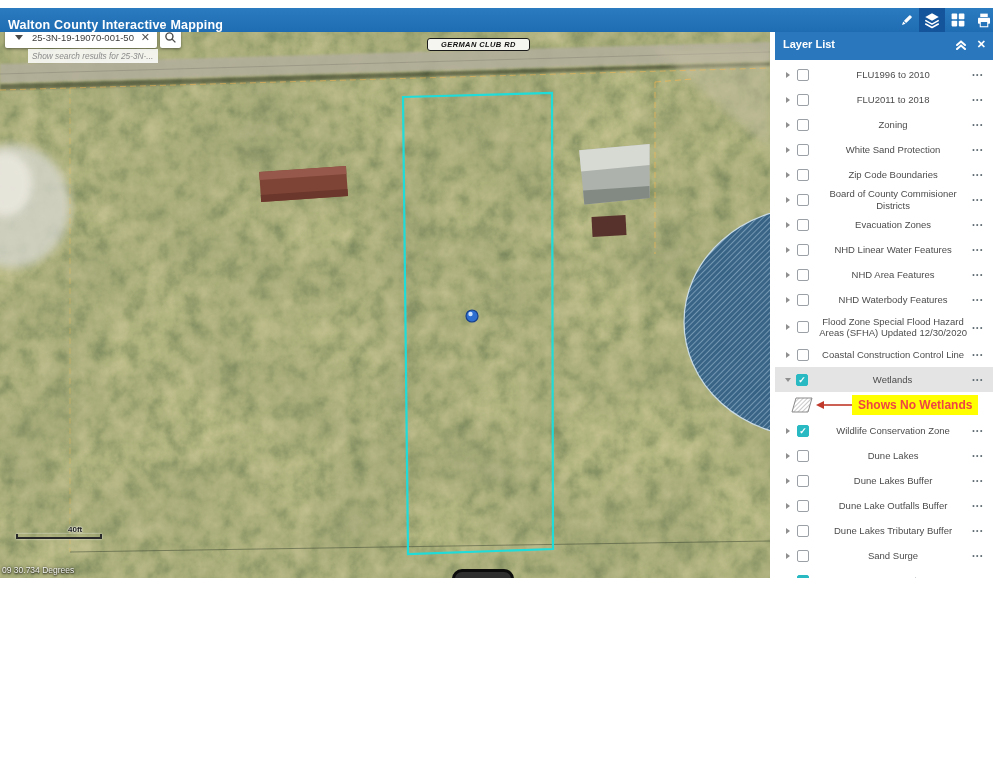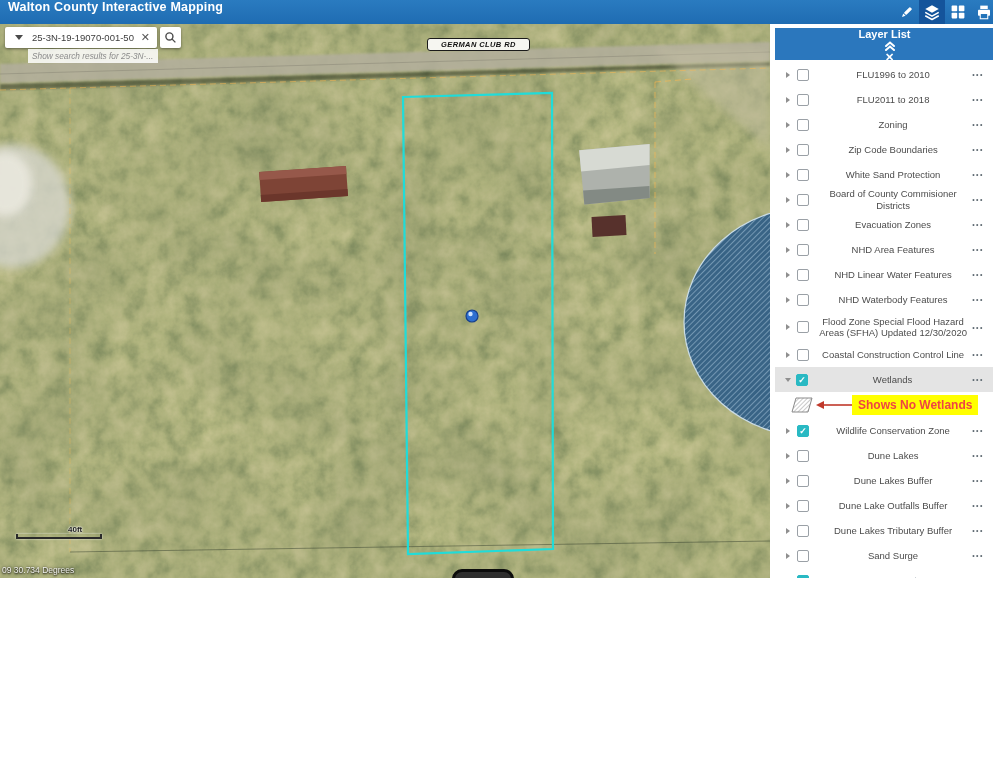--- a/index.html
+++ b/index.html
@@ -1,21 +1,21 @@
 <!DOCTYPE html>
 <html><head>
 <meta charset="utf-8">
 <style>
   * { margin:0; padding:0; box-sizing:border-box; }
   body { background:#fff; font-family:"Liberation Sans", sans-serif; }
   .stage { position:relative; width:993px; height:768px; background:#ffffff; overflow:hidden; }
 
   
-  .titlebar { position:absolute; left:0; top:0; width:993px; height:24px;
-    background:linear-gradient(#2a7bc0,#1f6cb2); display:flex; align-items:flex-start; z-index:30; }
+  .titlebar { position:absolute; left:0; top:8px; width:993px; height:24px;
+    background:linear-gradient(#2a7bc0,#1f6cb2); display:flex; align-items:flex-end; z-index:30; }
   .titlebar .app-title { color:#fff; font-size:12.5px; font-weight:bold; padding-left:8px; letter-spacing:.2px; }
   .tb-icons { margin-left:auto; display:flex; height:24px; margin-right:-4px; }
   .tb-icon { width:26px; height:24px; display:flex; align-items:center; justify-content:center; cursor:pointer; }
   .tb-icon.active { background:#14549b; }
 
   
   .map { position:absolute; left:0; top:24px; width:770px; height:554px; overflow:hidden; background:#3d4a2e; }
   .map svg.terrain { position:absolute; left:0; top:0; }
 
   .road-label { position:absolute; left:427px; top:14px; background:#f6f6f1; border:1px solid #1a1a1a;
@@ -34,21 +34,21 @@
 
   .scalebar { position:absolute; left:16px; top:501px; width:92px; }
   .scalebar-label { font-size:8px; font-weight:bold; color:#1c1c1c; text-shadow:0 0 2px #fff,0 0 2px #fff; margin-left:52px; }
   .scalebar-bar { width:86px; height:5px; border:2px solid #2a2a2a; border-top:none; box-shadow:0 0 2px rgba(255,255,255,.9); }
   .coords { position:absolute; left:2px; top:541px; font-size:8.5px; color:#f0f0ec; text-shadow:0 1px 2px rgba(0,0,0,.9),0 0 3px rgba(0,0,0,.7); }
   .bottom-widget { position:absolute; left:452px; top:545px; width:62px; height:20px; background:#2e2e2e;
     border:3px solid #0c0c0c; border-radius:10px 10px 0 0; }
 
   
   .panel { position:absolute; left:775px; top:28px; width:218px; height:550px; background:#fff; overflow:hidden; z-index:20; }
-  .panel-header { height:32px; background:#2b77bd; color:#fff; display:flex; align-items:center; padding:0 7px 0 8px;flex-direction:column; }
+  .panel-header { height:32px; background:#2b77bd; color:#fff; display:flex; align-items:center; padding:0 7px 0 8px; }
   .panel-title { font-size:11px; font-weight:bold; flex:1; }
   .ph-icon { display:flex; align-items:center; justify-content:center; cursor:pointer; margin-left:10px; }
   .panel-close { font-size:11px; font-weight:bold; }
 
   .rows { padding-top:2px; }
   .layer-row { display:flex; align-items:center; height:25px; padding-left:8px; cursor:pointer; }
   .layer-row.two-line { height:30px; }
   .layer-row.hl { background:#e4e4e4; }
   .caret { width:0; height:0; border-top:3.5px solid transparent; border-bottom:3.5px solid transparent;
     border-left:4.5px solid #8f8f8f; margin:0 7px 0 3px; flex-shrink:0; }
@@ -234,51 +234,51 @@
   </div>
         <div class="layer-row">
     <span class="caret"></span>
     <span class="cb"></span>
     <span class="lbl">Zoning</span>
     <span class="dots">•••</span>
   </div>
         <div class="layer-row">
     <span class="caret"></span>
     <span class="cb"></span>
+    <span class="lbl">White Sand Protection</span>
+    <span class="dots">•••</span>
+  </div>
+        <div class="layer-row">
+    <span class="caret"></span>
+    <span class="cb"></span>
     <span class="lbl">Zip Code Boundaries</span>
     <span class="dots">•••</span>
   </div>
         <div class="layer-row">
     <span class="caret"></span>
     <span class="cb"></span>
-    <span class="lbl">White Sand Protection</span>
-    <span class="dots">•••</span>
-  </div>
-        <div class="layer-row">
-    <span class="caret"></span>
-    <span class="cb"></span>
     <span class="lbl">Board of County Commisioner Districts</span>
     <span class="dots">•••</span>
   </div>
         <div class="layer-row">
     <span class="caret"></span>
     <span class="cb"></span>
     <span class="lbl">Evacuation Zones</span>
     <span class="dots">•••</span>
   </div>
         <div class="layer-row">
     <span class="caret"></span>
     <span class="cb"></span>
+    <span class="lbl">NHD Linear Water Features</span>
+    <span class="dots">•••</span>
+  </div>
+        <div class="layer-row">
+    <span class="caret"></span>
+    <span class="cb"></span>
     <span class="lbl">NHD Area Features</span>
-    <span class="dots">•••</span>
-  </div>
-        <div class="layer-row">
-    <span class="caret"></span>
-    <span class="cb"></span>
-    <span class="lbl">NHD Linear Water Features</span>
     <span class="dots">•••</span>
   </div>
         <div class="layer-row">
     <span class="caret"></span>
     <span class="cb"></span>
     <span class="lbl">NHD Waterbody Features</span>
     <span class="dots">•••</span>
   </div>
         <div class="layer-row two-line">
     <span class="caret"></span>

